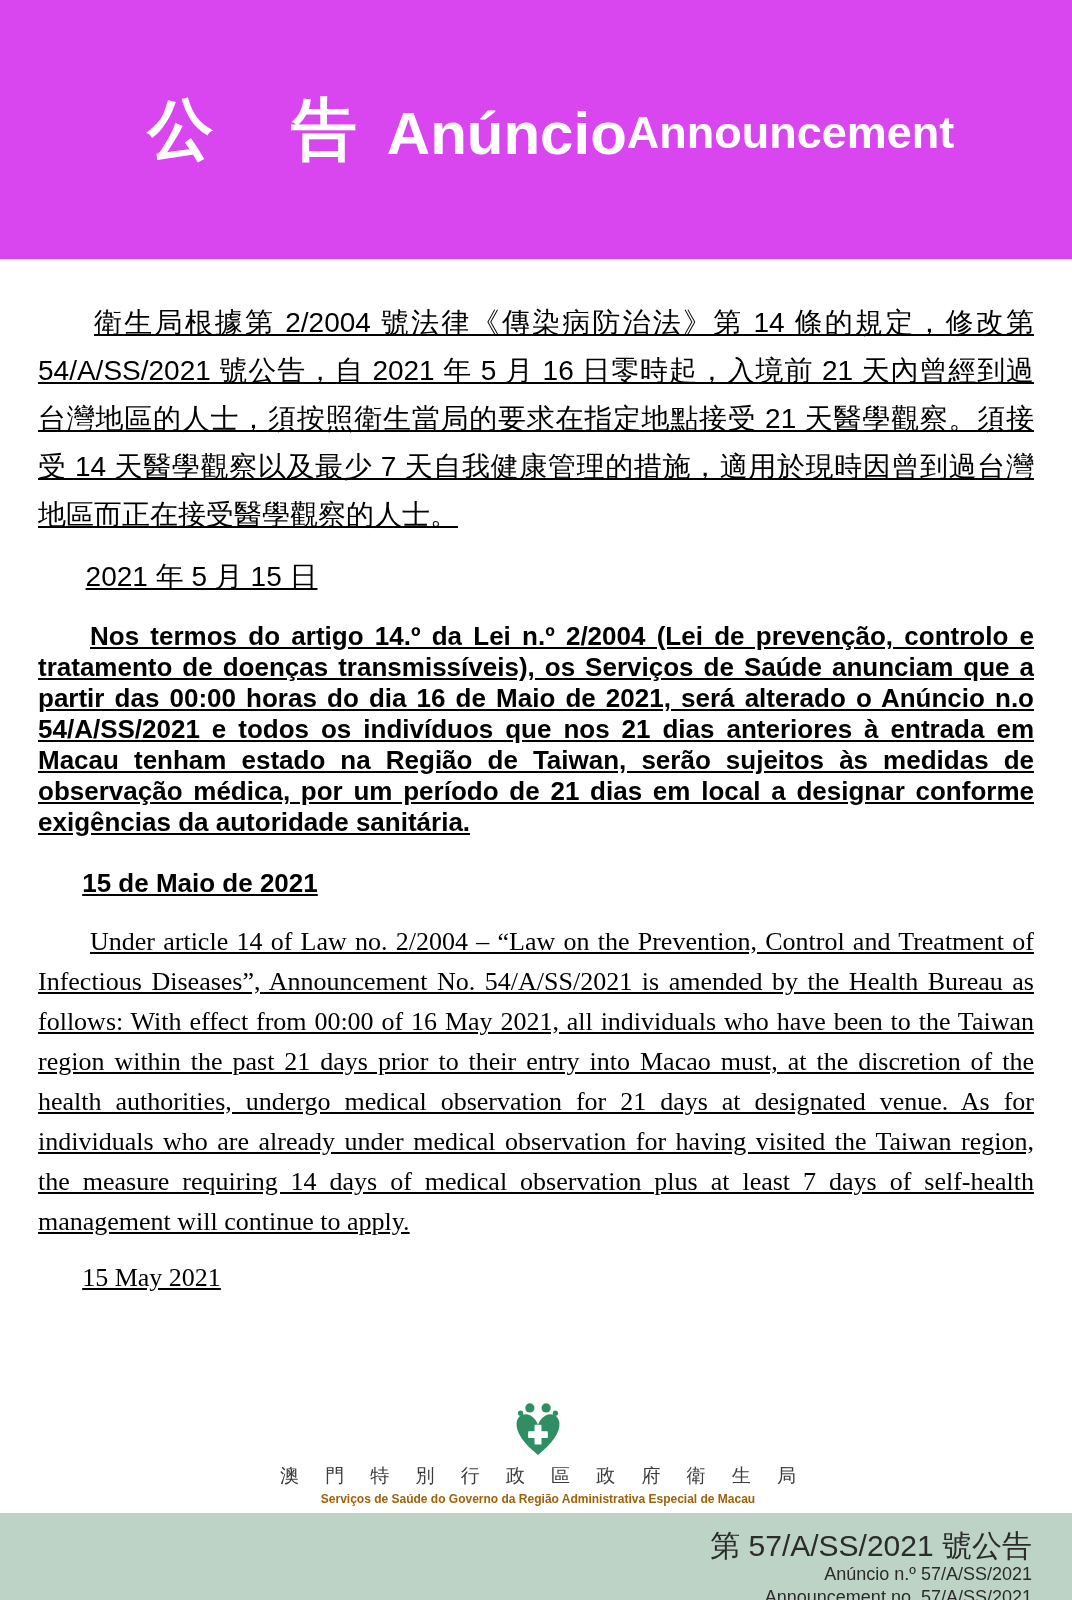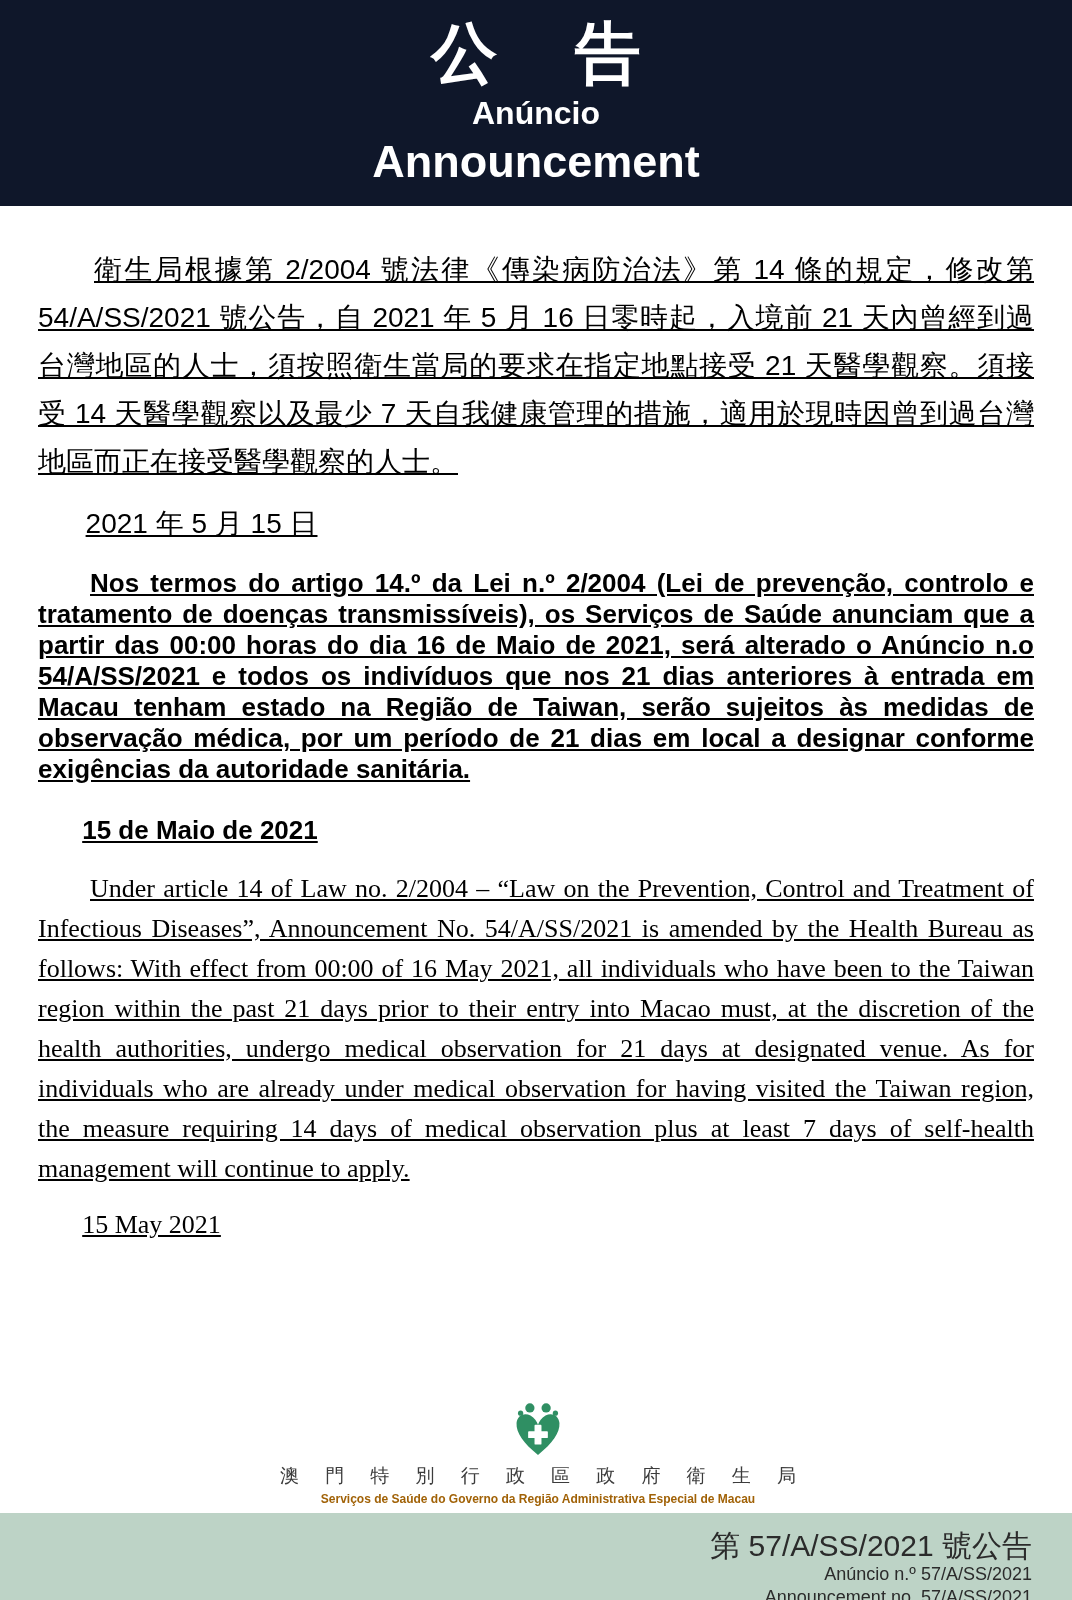--- a/index.html
+++ b/index.html
@@ -9,38 +9,38 @@
     height: 1600px;
     position: relative;
     background: #ffffff;
     color: #000;
     font-family: "Liberation Sans", sans-serif;
     overflow: hidden;
   }
 
   
   .header {
-    height: 206px;
-    background: #0f172a;
+    height: 259px;
+    background: #d946ef;
     display: flex;
-    flex-direction: column;
+    flex-direction: row;
     align-items: center;
     justify-content: center;
     text-align: center;
     color: #ffffff;
   }
   .header .t-zh {
     font-size: 66px;
     font-weight: bold;
     letter-spacing: 0.45em;
     margin-left: 0.45em; 
     line-height: 1.05;
   }
   .header .t-pt {
-    font-size: 32px;
+    font-size: 60px;
     font-weight: bold;
     margin-top: 8px;
     line-height: 1.1;
   }
   .header .t-en {
     font-size: 45px;
     font-weight: bold;
     margin-top: 6px;
     line-height: 1.1;
   }

